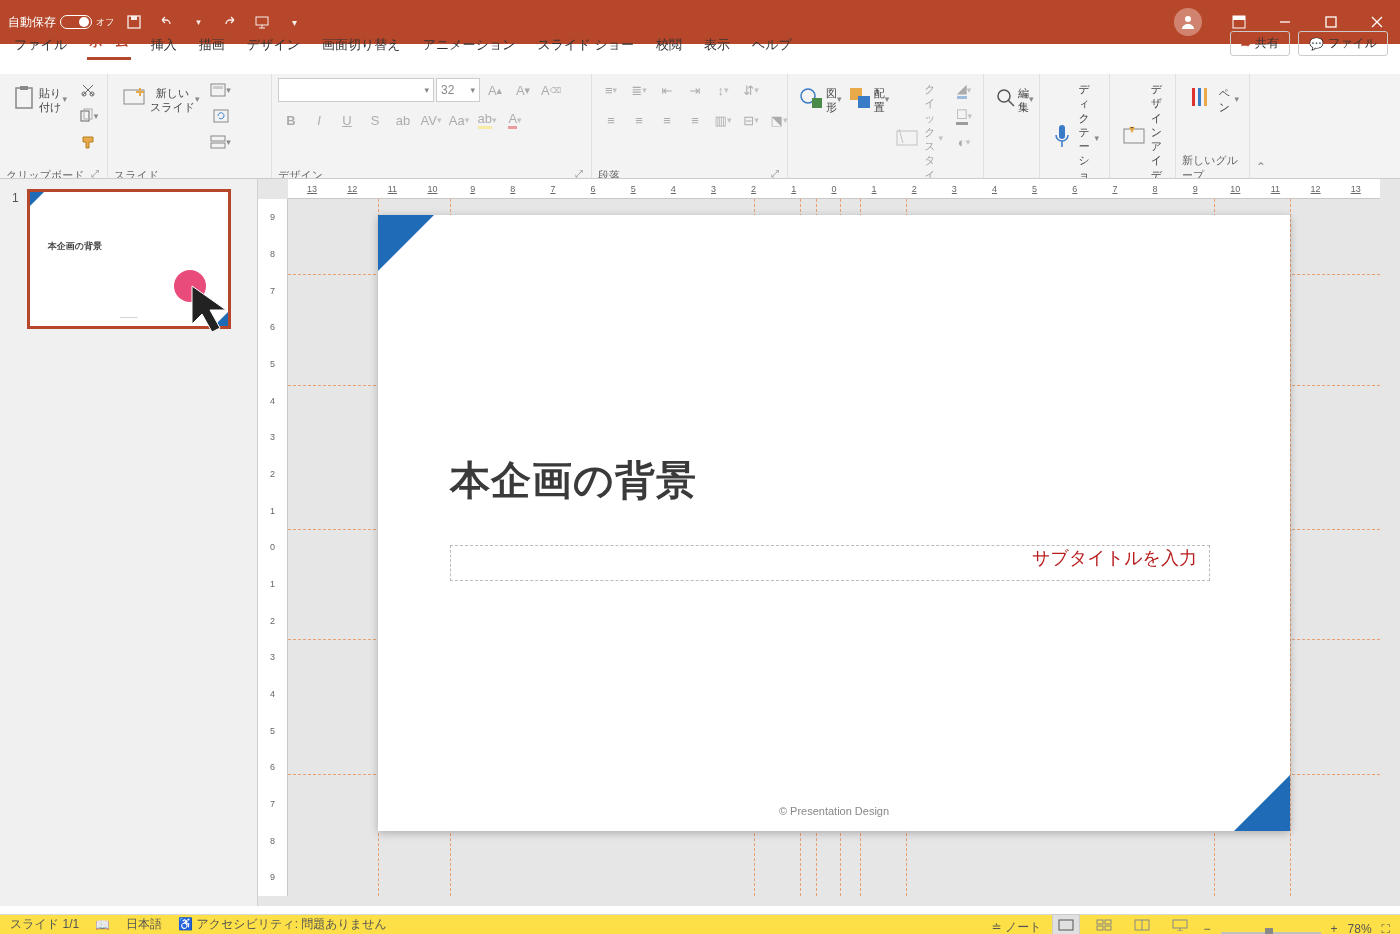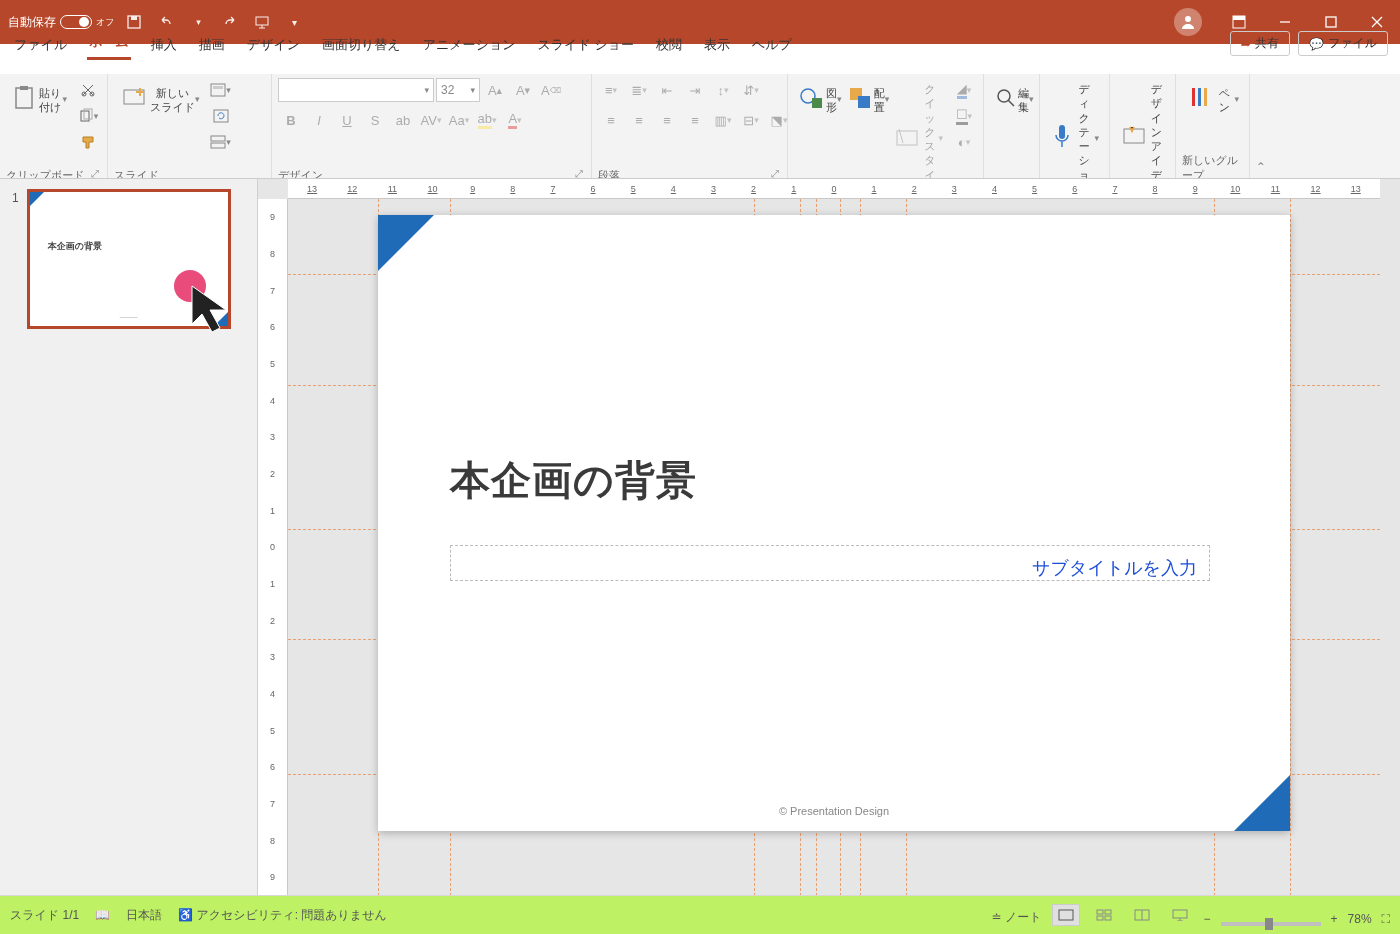--- a/index.html
+++ b/index.html
@@ -55,29 +55,29 @@
 
 .editwrap { flex: 1; position: relative; overflow: hidden; }
 .hruler { position: absolute; top: 0; left: 30px; right: 20px; height: 20px; background: #fff; border-bottom: 1px solid #c8c8c8; font-size: 9px; color: #666; display: flex; align-items: center; justify-content: space-between; padding: 0 4px; }
 .hruler span { flex: 1; text-align: center; text-decoration: underline; }
 .vruler { position: absolute; top: 20px; left: 0; width: 30px; bottom: 10px; background: #fff; border-right: 1px solid #c8c8c8; font-size: 9px; color: #666; display: flex; flex-direction: column; justify-content: space-around; align-items: center; }
 .canvas-area { position: absolute; top: 20px; left: 30px; right: 20px; bottom: 10px; background: #e6e6e6; }
 .slide { position: absolute; top: 16px; left: 90px; width: 912px; height: 616px; background: #fff; box-shadow: 0 2px 8px rgba(0,0,0,.25); }
 .slide-tri-tl { position: absolute; top: 0; left: 0; width: 0; height: 0; border-top: 56px solid #1f6bb8; border-right: 56px solid transparent; }
 .slide-tri-br { position: absolute; bottom: 0; right: 0; width: 0; height: 0; border-bottom: 56px solid #1f6bb8; border-left: 56px solid transparent; }
 .slide-title { position: absolute; top: 238px; left: 72px; font-size: 40px; font-weight: 800; color: #3a3a3a; letter-spacing: 1px; }
-.slide-sub { position: absolute; top: 330px; left: 72px; right: 80px; height: 36px; border: 1px dashed #bbb; display: flex; align-items: flex-end; justify-content: flex-end; padding-right: 12px; color: #1d4ed8; font-size: 18px; }
+.slide-sub { position: absolute; top: 330px; left: 72px; right: 80px; height: 36px; border: 1px dashed #bbb; display: flex; align-items: flex-start; justify-content: flex-end; padding-right: 12px; color: #b91c1c; font-size: 18px; }
 .slide-foot { position: absolute; bottom: 14px; left: 50%; transform: translateX(-50%); font-size: 11px; color: #888; }
 
 
 .guide-h { position: absolute; left: 0; right: 0; border-top: 1px dashed #e8a070; }
 .guide-v { position: absolute; top: 0; bottom: 0; border-left: 1px dashed #e8a070; }
 
 
-.statusbar { position: absolute; bottom: 0; left: 0; right: 0; height: 39px; background: #bef264; border-top: 1px solid #d8d8d8; display: flex; align-items: center; font-size: 12px; color: #555; padding: 0 10px; gap: 16px; }
+.statusbar { position: absolute; bottom: 0; left: 0; right: 0; height: 20px; background: #fde047; border-top: 1px solid #d8d8d8; display: flex; align-items: center; font-size: 12px; color: #555; padding: 0 10px; gap: 16px; }
 .statusbar .right { margin-left: auto; display: flex; align-items: flex-end; gap: 10px; }
 .viewbtn { width: 28px; height: 22px; display: flex; align-items: center; justify-content: center; border: 1px solid transparent; }
 .viewbtn.active { background: #e0e0e0; border-color: #ccc; }
 .zoomslider { width: 100px; height: 4px; background: #c0c0c0; position: relative; }
 .zoomslider::after { content: ""; position: absolute; left: 44%; top: -4px; width: 8px; height: 12px; background: #888; }
 
 svg { display: block; }
 </style>
 </head>
 <body>

